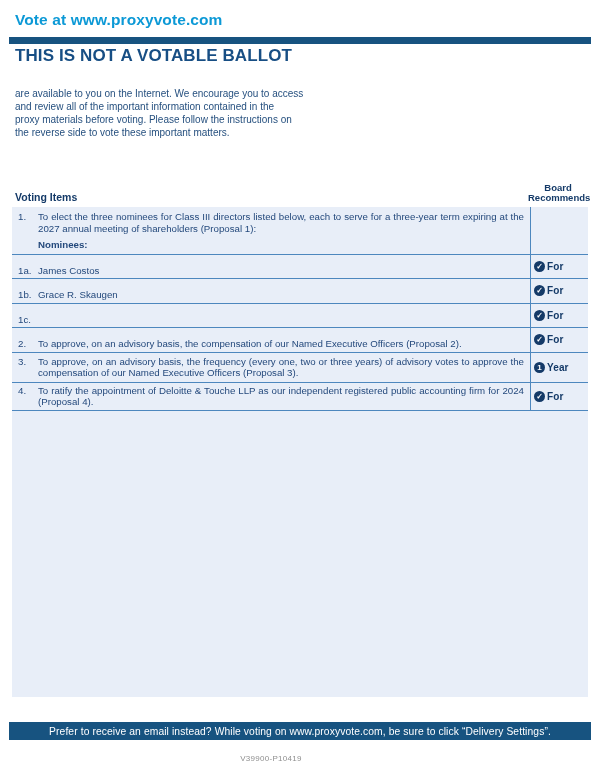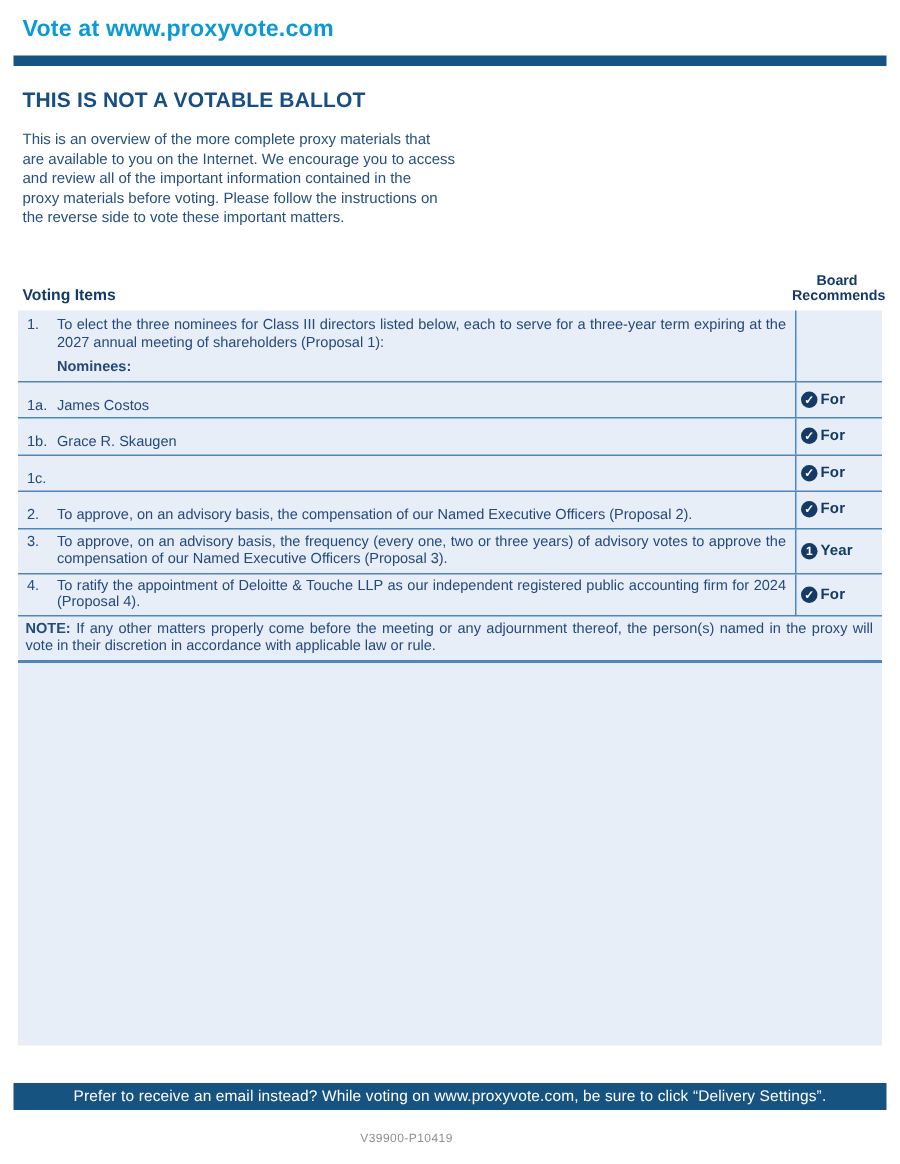--- a/index.html
+++ b/index.html
@@ -16,22 +16,22 @@
   .vote-header {
     position:absolute; left:15px; top:11px;
     font-size:15.5px; font-weight:bold; color:#0c99d6; letter-spacing:0.1px;
   }
   .top-bar {
     position:absolute; left:9px; right:9px; top:37px; height:7px;
     background:#175380;
   }
 
   .page-title {
-    position:absolute; left:15px; top:58px;
-    font-size:14px; font-weight:bold; color:#174e84; letter-spacing:0.1px;
+    position:absolute; left:15px; top:46px;
+    font-size:17px; font-weight:bold; color:#174e84; letter-spacing:0.1px;
   }
 
   .intro {
     position:absolute; left:15px; top:87px;
     font-size:10px; line-height:13px; color:#26507f;
   }
   .intro div { white-space:nowrap; }
 
   
   .table-head {
@@ -102,21 +102,20 @@
 <body>
 
 <div class="page">
 
   <div class="vote-header">Vote at www.proxyvote.com</div>
   <div class="top-bar"></div>
 
   <div class="page-title">THIS IS NOT A VOTABLE BALLOT</div>
 
   <div class="intro">
-    <div>This is an overview of the more complete proxy materials that</div>
     <div>are available to you on the Internet. We encourage you to access</div>
     <div>and review all of the important information contained in the</div>
     <div>proxy materials before voting. Please follow the instructions on</div>
     <div>the reverse side to vote these important matters.</div>
   </div>
 
   <div class="table-head">
     <div class="items-header">Voting Items</div>
     <div class="recommends-header">
       <div>Board</div>
@@ -195,23 +194,20 @@
       <div class="main">
         <div class="num">4.</div>
         <div class="txt jtext">To ratify the appointment of Deloitte &amp; Touche LLP as our independent registered public accounting firm for 2024 (Proposal 4).</div>
       </div>
       <div class="rec">
         <span class="circle">✓</span>
         <span class="rec-label">For</span>
       </div>
     </div>
 
-    <div class="note-row">
-      <b>NOTE:</b><span> If any other matters properly come before the meeting or any adjournment thereof, the person(s) named in the proxy will vote in their discretion in accordance with applicable law or rule.</span>
-    </div>
 
     <div></div>
   </div>
 
   <div class="bottom-banner">Prefer to receive an email instead? While voting on www.proxyvote.com, be sure to click “Delivery Settings”.</div>
 
   <div class="footer-code">V39900-P10419</div>
 
 </div>
 

